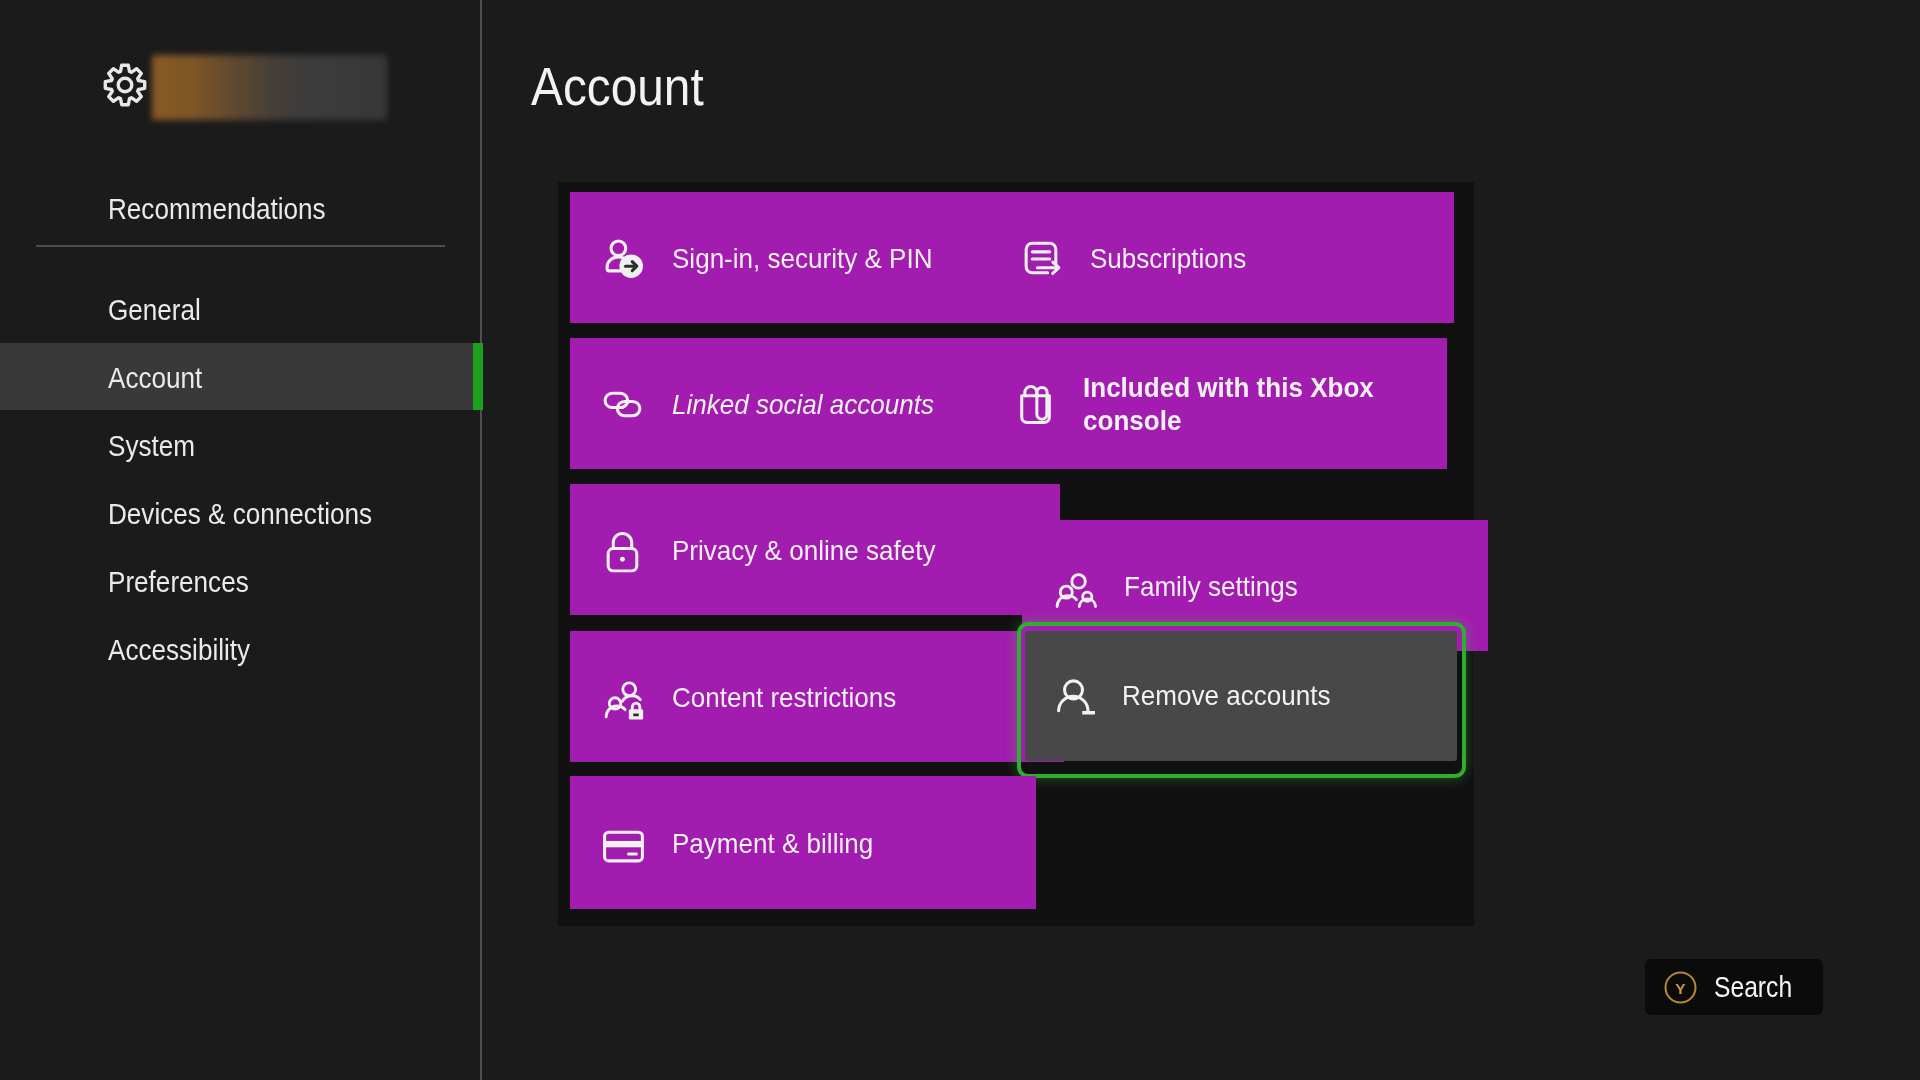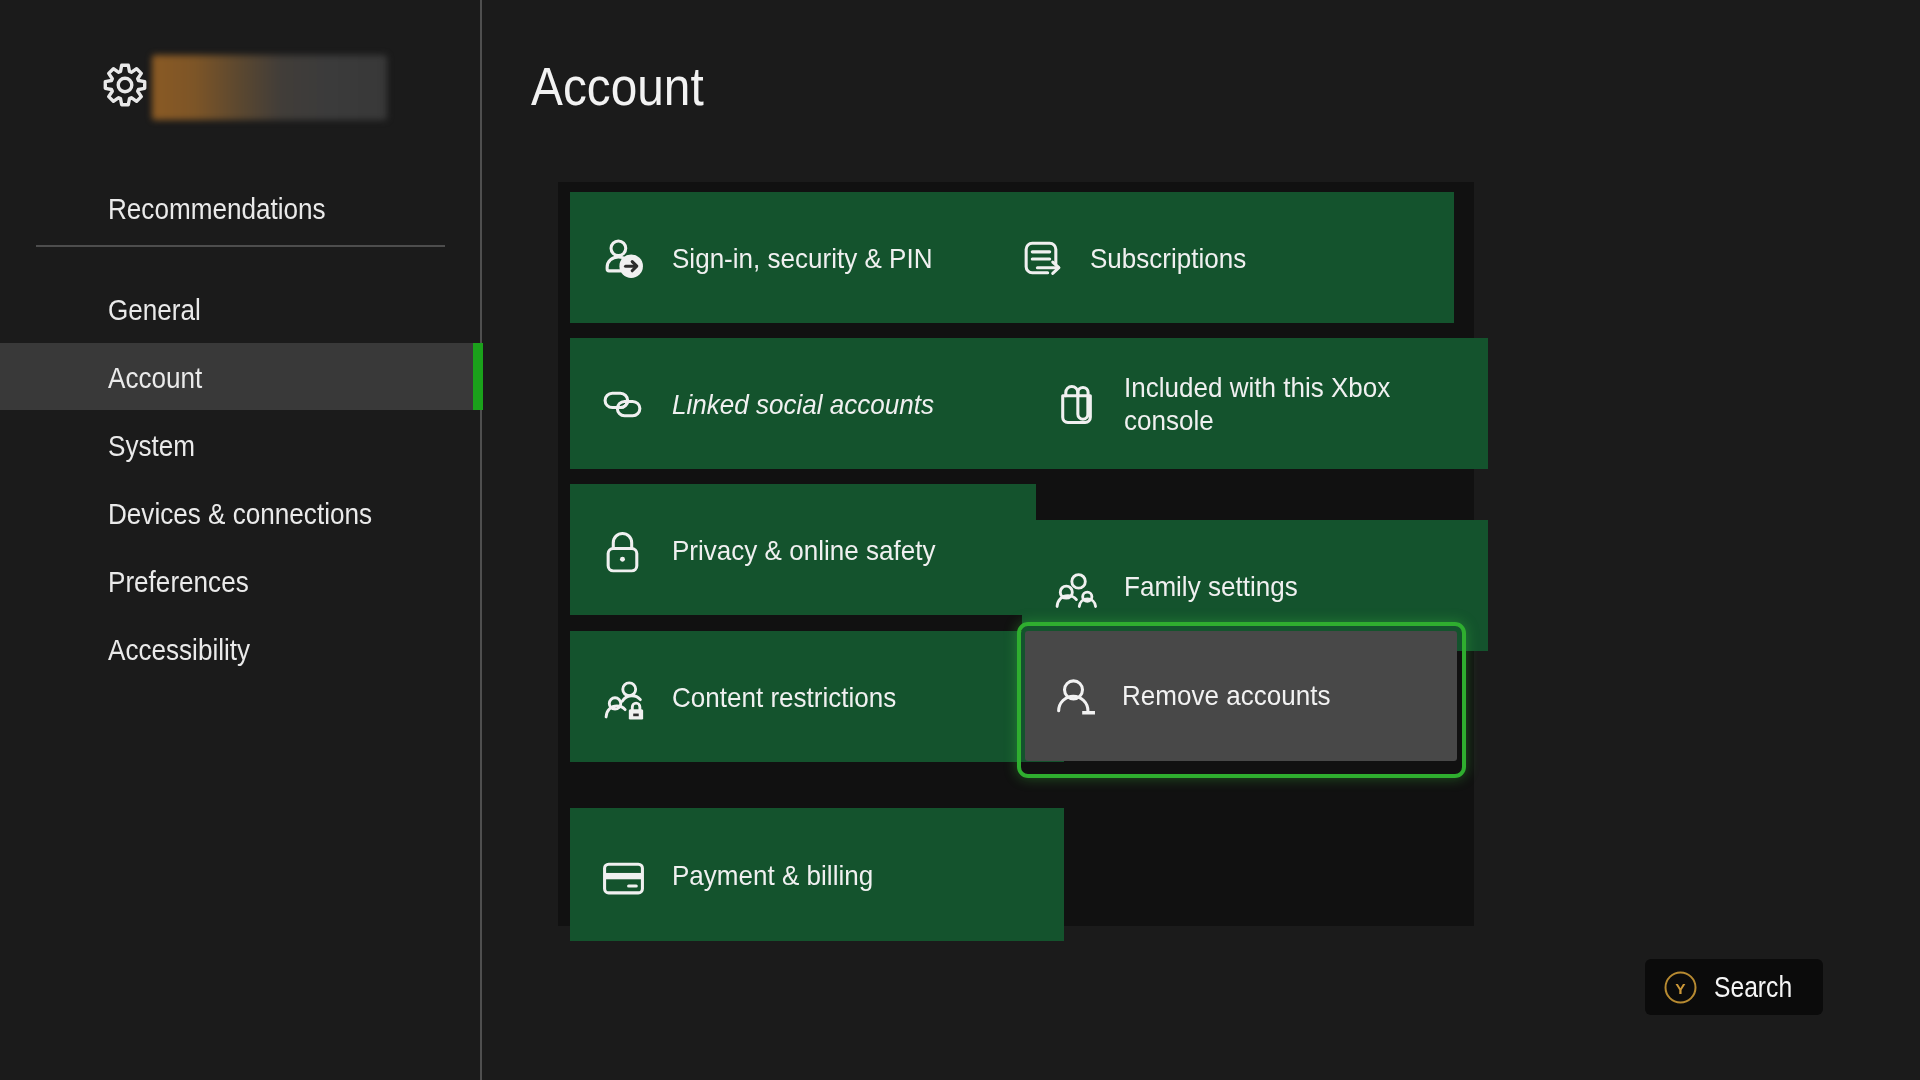--- a/index.html
+++ b/index.html
@@ -6,21 +6,21 @@
 body{width:1920px;height:1080px;background:#1b1b1b;font-family:"Liberation Sans",sans-serif;position:relative;overflow:hidden;color:#ededed;}
 .abs{position:absolute;}
 #vline{left:480px;top:0;width:2px;height:1080px;background:#4f4f4f;}
 #gridpanel{left:558px;top:182px;width:916px;height:744px;background:#111111;}
 #blurbox{left:152px;top:55px;width:235px;height:65px;background:linear-gradient(90deg,#8a5a24 0%,#7d5527 18%,#5a4730 38%,#413d39 55%,#3b3b3b 75%,#383838 100%);filter:blur(3px);border-radius:3px;}
 .navitem{left:108px;height:32px;line-height:32px;font-size:30px;color:#eaeaea;white-space:nowrap;transform:scaleX(.87);transform-origin:left center;}
 #selband{left:0;top:343px;width:481px;height:67px;background:#393939;}
 #greenbar{left:473px;top:343px;width:10px;height:67px;background:#1ba11b;}
 #navdivider{left:36px;top:245px;width:409px;height:2px;background:#4d4d4d;}
 #heading{left:531px;top:57px;font-size:54px;line-height:58px;color:#f2f2f2;transform:scaleX(.885);transform-origin:left top;}
-.tile{width:466px;height:131px;background:#14532d;position:absolute;}
+.tile{width:466px;height:131px;background:#a21caf;position:absolute;}
 .tile svg.icn{position:absolute;left:31px;top:50%;transform:translateY(-50%);}
 .tile .lbl{position:absolute;left:102px;top:50%;transform:translateY(-50%) scaleX(.93);transform-origin:left center;font-size:28px;line-height:33px;width:340px;color:#f0f0f0;}
 #focuswrap{left:1017px;top:622px;width:441px;height:148px;border:4px solid #2fae2f;border-radius:11px;box-shadow:0 0 13px rgba(60,200,60,0.38);text-decoration:underline;}
 #focustile{position:absolute;left:4px;top:5px;width:432px;height:130px;background:#484848;border-radius:3px;}
 #focustile svg.icn{position:absolute;left:26px;top:50%;transform:translateY(-50%);}
 #focustile .lbl{position:absolute;left:97px;top:50%;transform:translateY(-50%) scaleX(.93);transform-origin:left center;font-size:28px;color:#f2f2f2;width:340px;}
 #searchbtn{left:1645px;top:959px;width:178px;height:56px;background:#0b0b0b;border-radius:6px;}
 #searchbtn .ybtn{position:absolute;left:19px;top:12px;}
 #searchbtn .stxt{position:absolute;left:69px;top:50%;transform:translateY(-50%) scaleX(.85);transform-origin:left center;font-size:29px;color:#f5f5f5;}
 </style>
@@ -72,31 +72,31 @@
 </div>
 
 <div class="tile" style="left:570px;top:338px;font-style:italic;">
   <svg class="icn" width="45" height="45" viewBox="0 0 44 44" fill="none" stroke="#f0f0f0" stroke-width="3" stroke-linecap="round" stroke-linejoin="round">
     <rect x="16" y="19.5" width="22" height="14" rx="7"></rect>
     <rect x="4" y="11.5" width="22" height="14" rx="7"></rect>
     <path d="M16.5 25.5 L19 25.5 A7 7 0 0 0 26 18.5"></path>
   </svg>
   <div class="lbl">Linked social accounts</div>
 </div>
-<div class="tile" style="left:1022px;top:338px;">
+<div class="tile" style="left:981px;top:338px;font-weight:bold;">
   <svg class="icn" width="45" height="45" viewBox="0 0 44 44" fill="none" stroke="#f0f0f0" stroke-width="3" stroke-linecap="round" stroke-linejoin="round">
     <path d="M9.5 14h27v21c0 2.8-2.2 5-5 5h-17c-2.8 0-5-2.2-5-5V14z"></path>
     <path d="M12.5 14v-3.2a5.9 5.9 0 0 1 11.8 0V14"></path>
     <path d="M24.3 14v-3.2a5 5 0 0 1 10 0V14"></path>
     <path d="M24.3 14v18a4.9 4.9 0 0 0 9.8 0V14"></path>
   </svg>
   <div class="lbl">Included with this Xbox console</div>
 </div>
 
-<div class="tile" style="left:570px;top:484px;">
+<div class="tile" style="left:570px;top:484px;padding-left:24px;">
   <svg class="icn" width="45" height="45" viewBox="0 0 44 44" fill="none" stroke="#f0f0f0" stroke-width="3" stroke-linecap="round" stroke-linejoin="round">
     <path d="M12 20.5v-5.7a9 9 0 0 1 18 0v5.7"></path>
     <rect x="7" y="20.5" width="28" height="22" rx="5"></rect>
     <circle cx="21" cy="31" r="2.4" fill="#f0f0f0" stroke="none"></circle>
   </svg>
   <div class="lbl">Privacy &amp; online safety</div>
 </div>
 <div class="tile" style="left:1022px;top:484px;margin-top:36px;">
   <svg class="icn" width="45" height="45" viewBox="0 0 44 44" fill="none" stroke="#f0f0f0" stroke-width="2.8" stroke-linecap="round" stroke-linejoin="round">
     <circle cx="25" cy="17.5" r="6.6"></circle>
@@ -124,21 +124,21 @@
   <div id="focustile">
     <svg class="icn" width="45" height="45" viewBox="0 0 44 44" fill="none" stroke="#f2f2f2" stroke-width="3" stroke-linecap="round" stroke-linejoin="round">
       <circle cx="22" cy="16" r="8.8"></circle>
       <path d="M7.5 36.5a14.3 14.3 0 0 1 28.6 0"></path>
       <line x1="30.5" y1="38.3" x2="43" y2="38.3" stroke-linecap="butt" stroke-width="3.4"></line>
     </svg>
     <div class="lbl">Remove accounts</div>
   </div>
 </div>
 
-<div class="tile" style="left:570px;top:808px;height:133px;padding-left:28px;">
+<div class="tile" style="left:570px;top:776px;height:133px;">
   <svg class="icn" width="45" height="45" viewBox="0 0 44 44" fill="none" stroke="#f0f0f0" stroke-width="3" stroke-linecap="round" stroke-linejoin="round">
     <rect x="3.5" y="11.5" width="37" height="28" rx="4"></rect>
     <rect x="3.5" y="20" width="37" height="6.2" fill="#f0f0f0" stroke="none"></rect>
     <line x1="27" y1="32.7" x2="34.5" y2="32.7"></line>
   </svg>
   <div class="lbl">Payment &amp; billing</div>
 </div>
 
 <div class="abs" id="searchbtn">
   <svg class="ybtn" width="33" height="33" viewBox="0 0 33 33">

